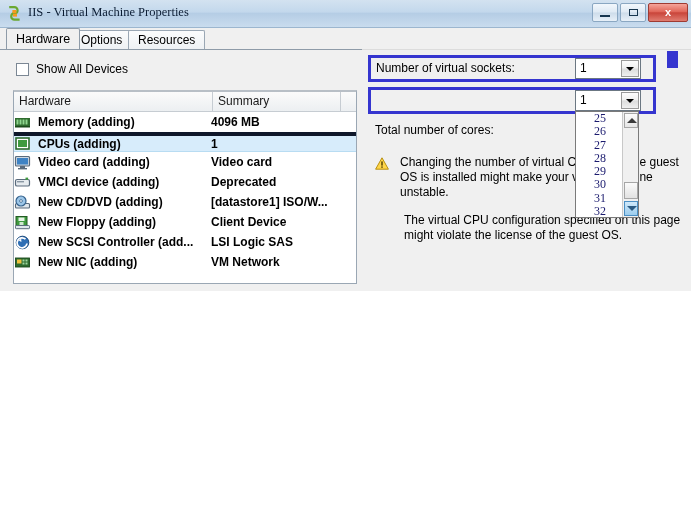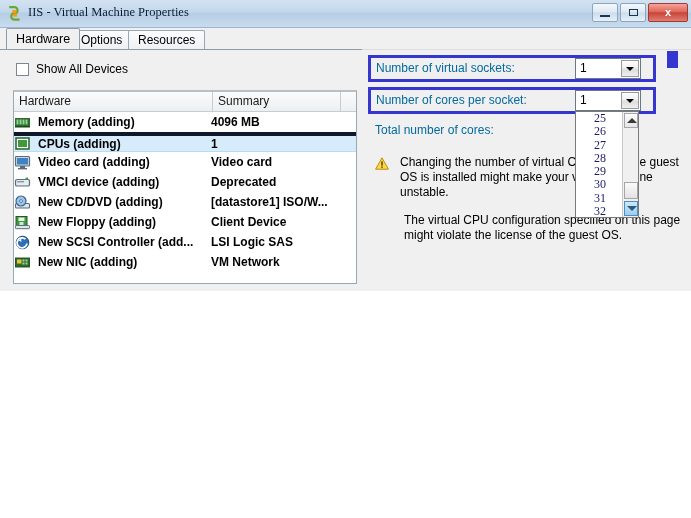--- a/index.html
+++ b/index.html
@@ -269,21 +269,21 @@
     border: 3px solid #3535cf;
     box-sizing: border-box;
     background: #f0f0f0;
   }
   #hl-sockets { left: 6px; top: 5px; width: 288px; height: 27px; }
   #hl-cores   { left: 6px; top: 37px; width: 288px; height: 27px; }
 
   .field-label {
     position: absolute;
     font-size: 12px;
-    color: #0369a1;
+    color: #000000;
     white-space: nowrap;
   }
   #lbl-sockets { left: 14px; top: 11px; }
   #lbl-cores   { left: 14px; top: 43px; }
   #lbl-total   { left: 13px; top: 73px; }
 
   .combo {
     position: absolute;
     width: 66px;
     height: 21px;
@@ -579,21 +579,20 @@
 
       </div>
     </div>
 
     <div class="rightcol">
 
       <div class="hl-box" id="hl-sockets"></div>
       <div class="hl-box" id="hl-cores"></div>
 
       <span class="field-label" id="lbl-sockets">Number of virtual sockets:</span>
-      <span class="field-label" id="lbl-cores">Number of cores per socket:</span>
       <span class="field-label" id="lbl-total">Total number of cores:</span>
 
       <div class="combo" id="combo-sockets">
         <span class="val">1</span>
         <span class="arrowbtn"></span>
       </div>
 
       <div class="combo" id="combo-cores">
         <span class="val">1</span>
         <span class="arrowbtn"></span>

